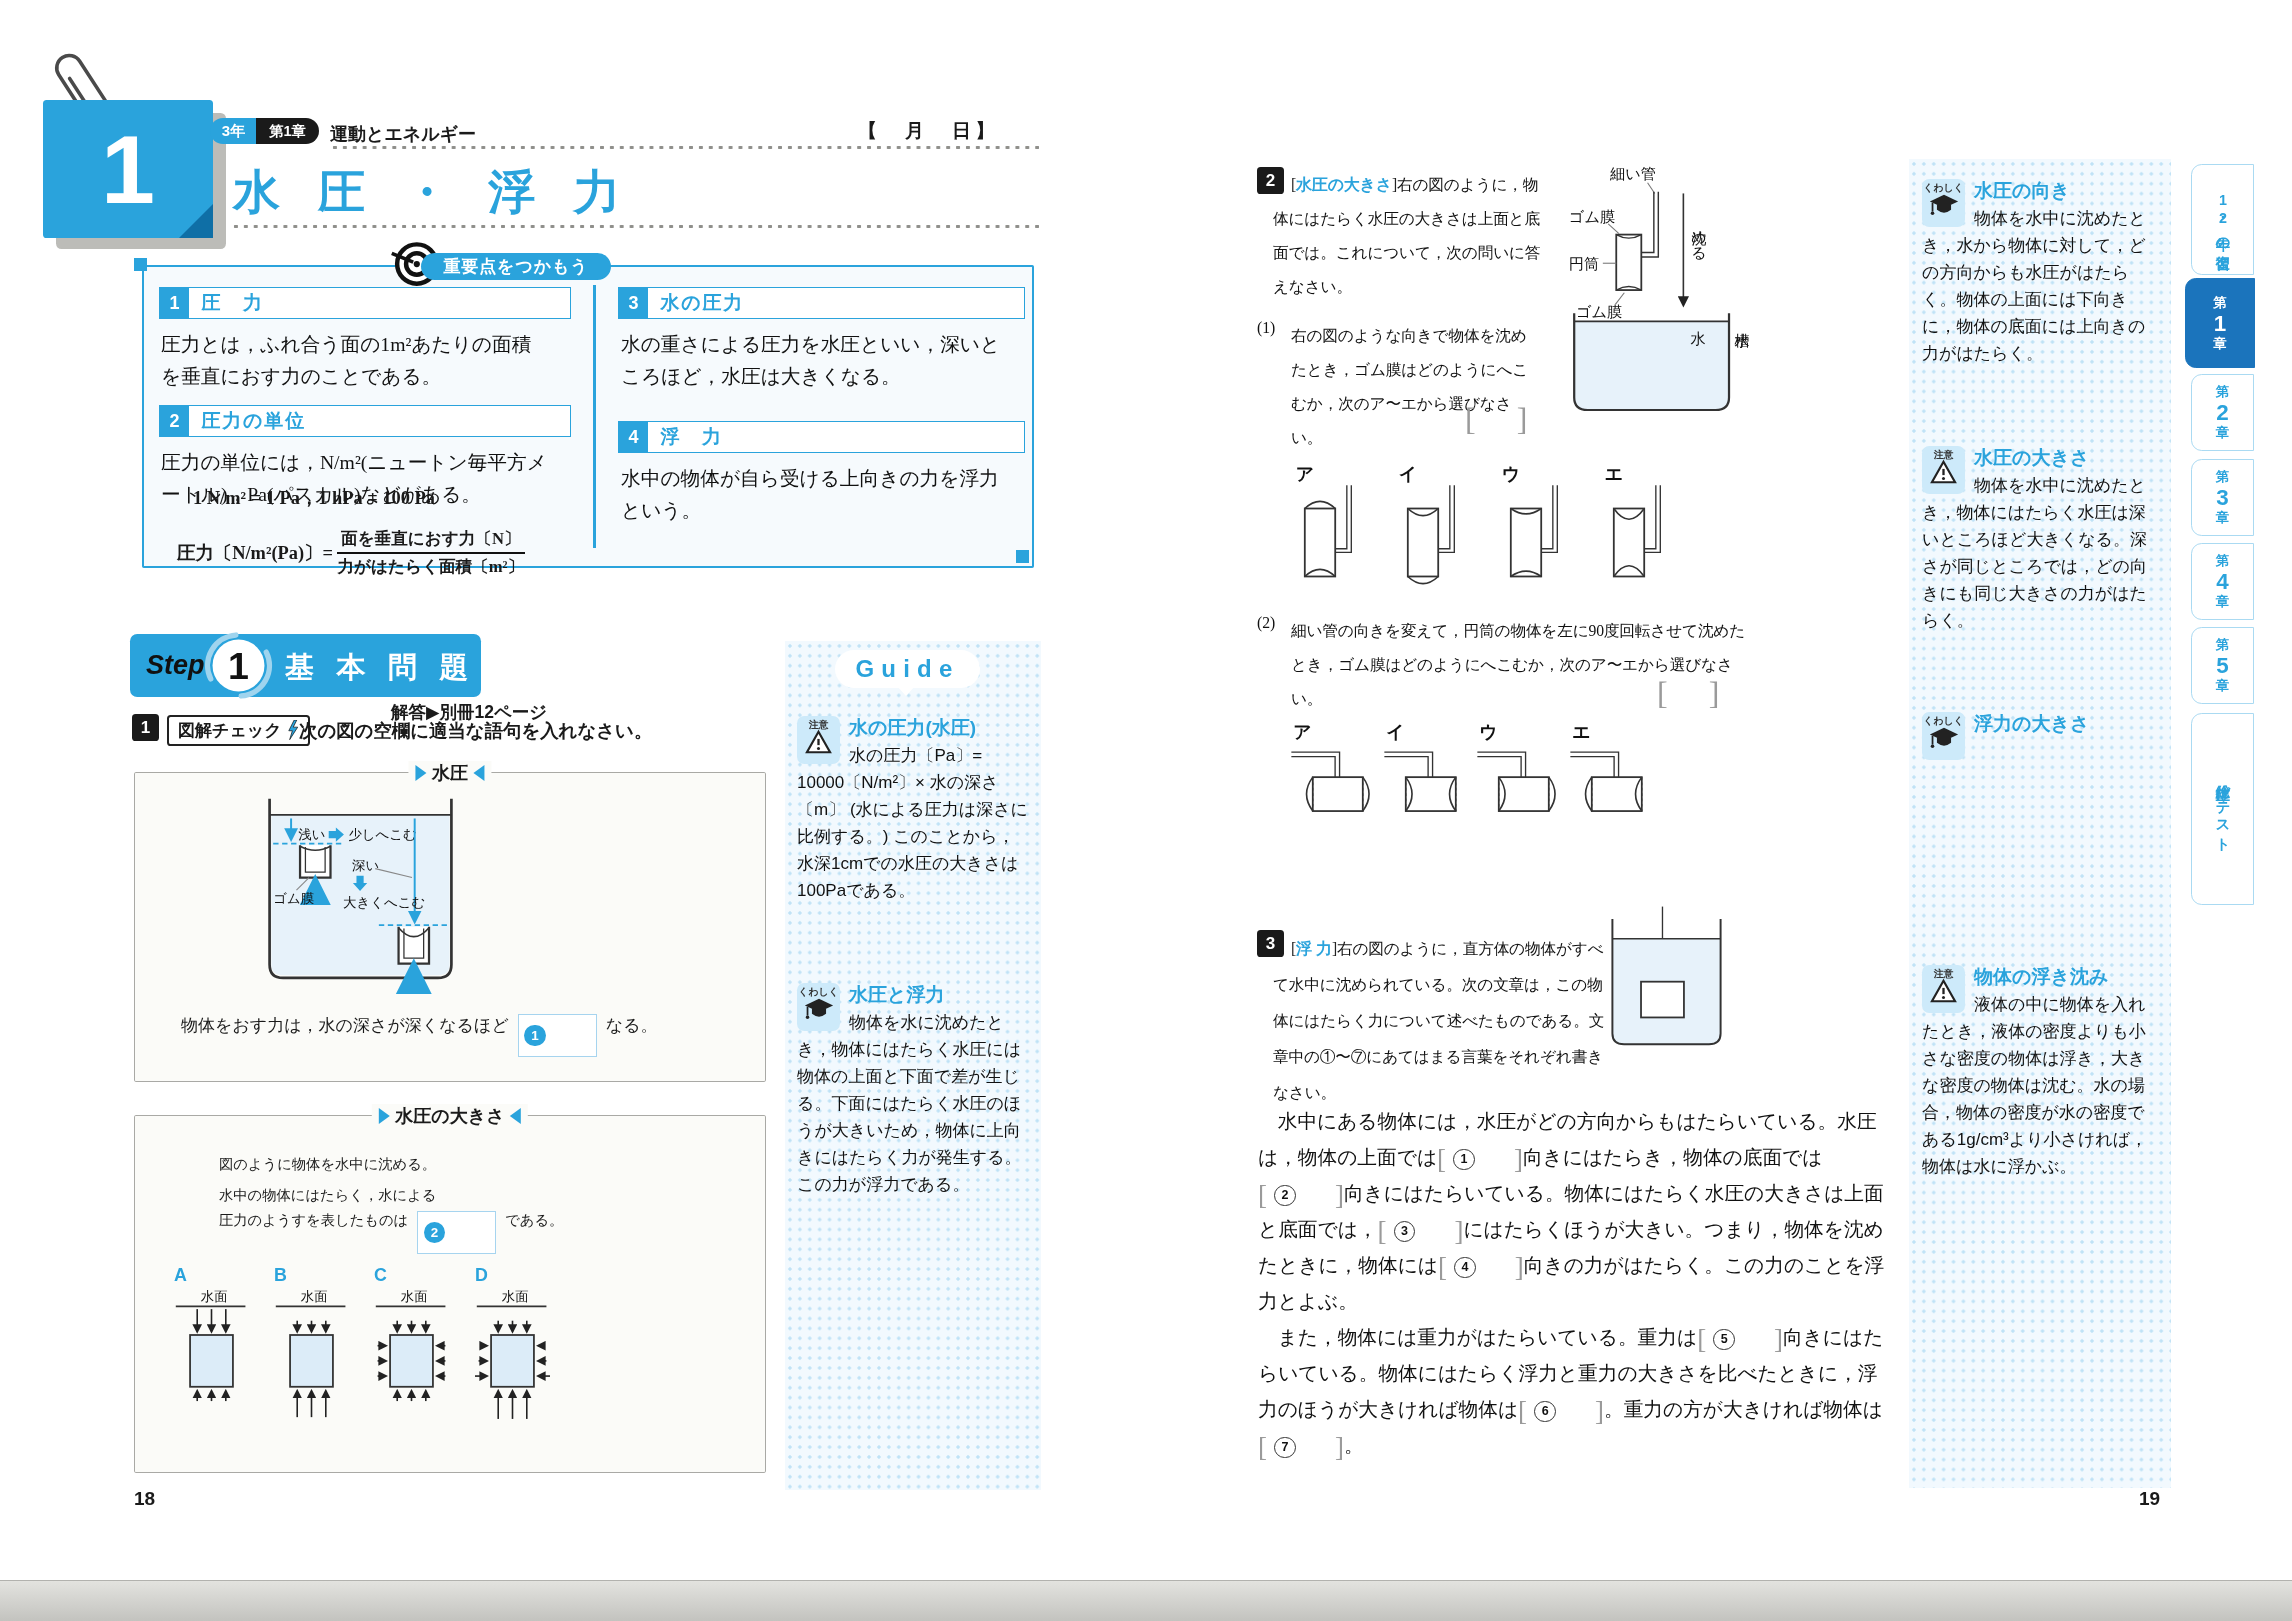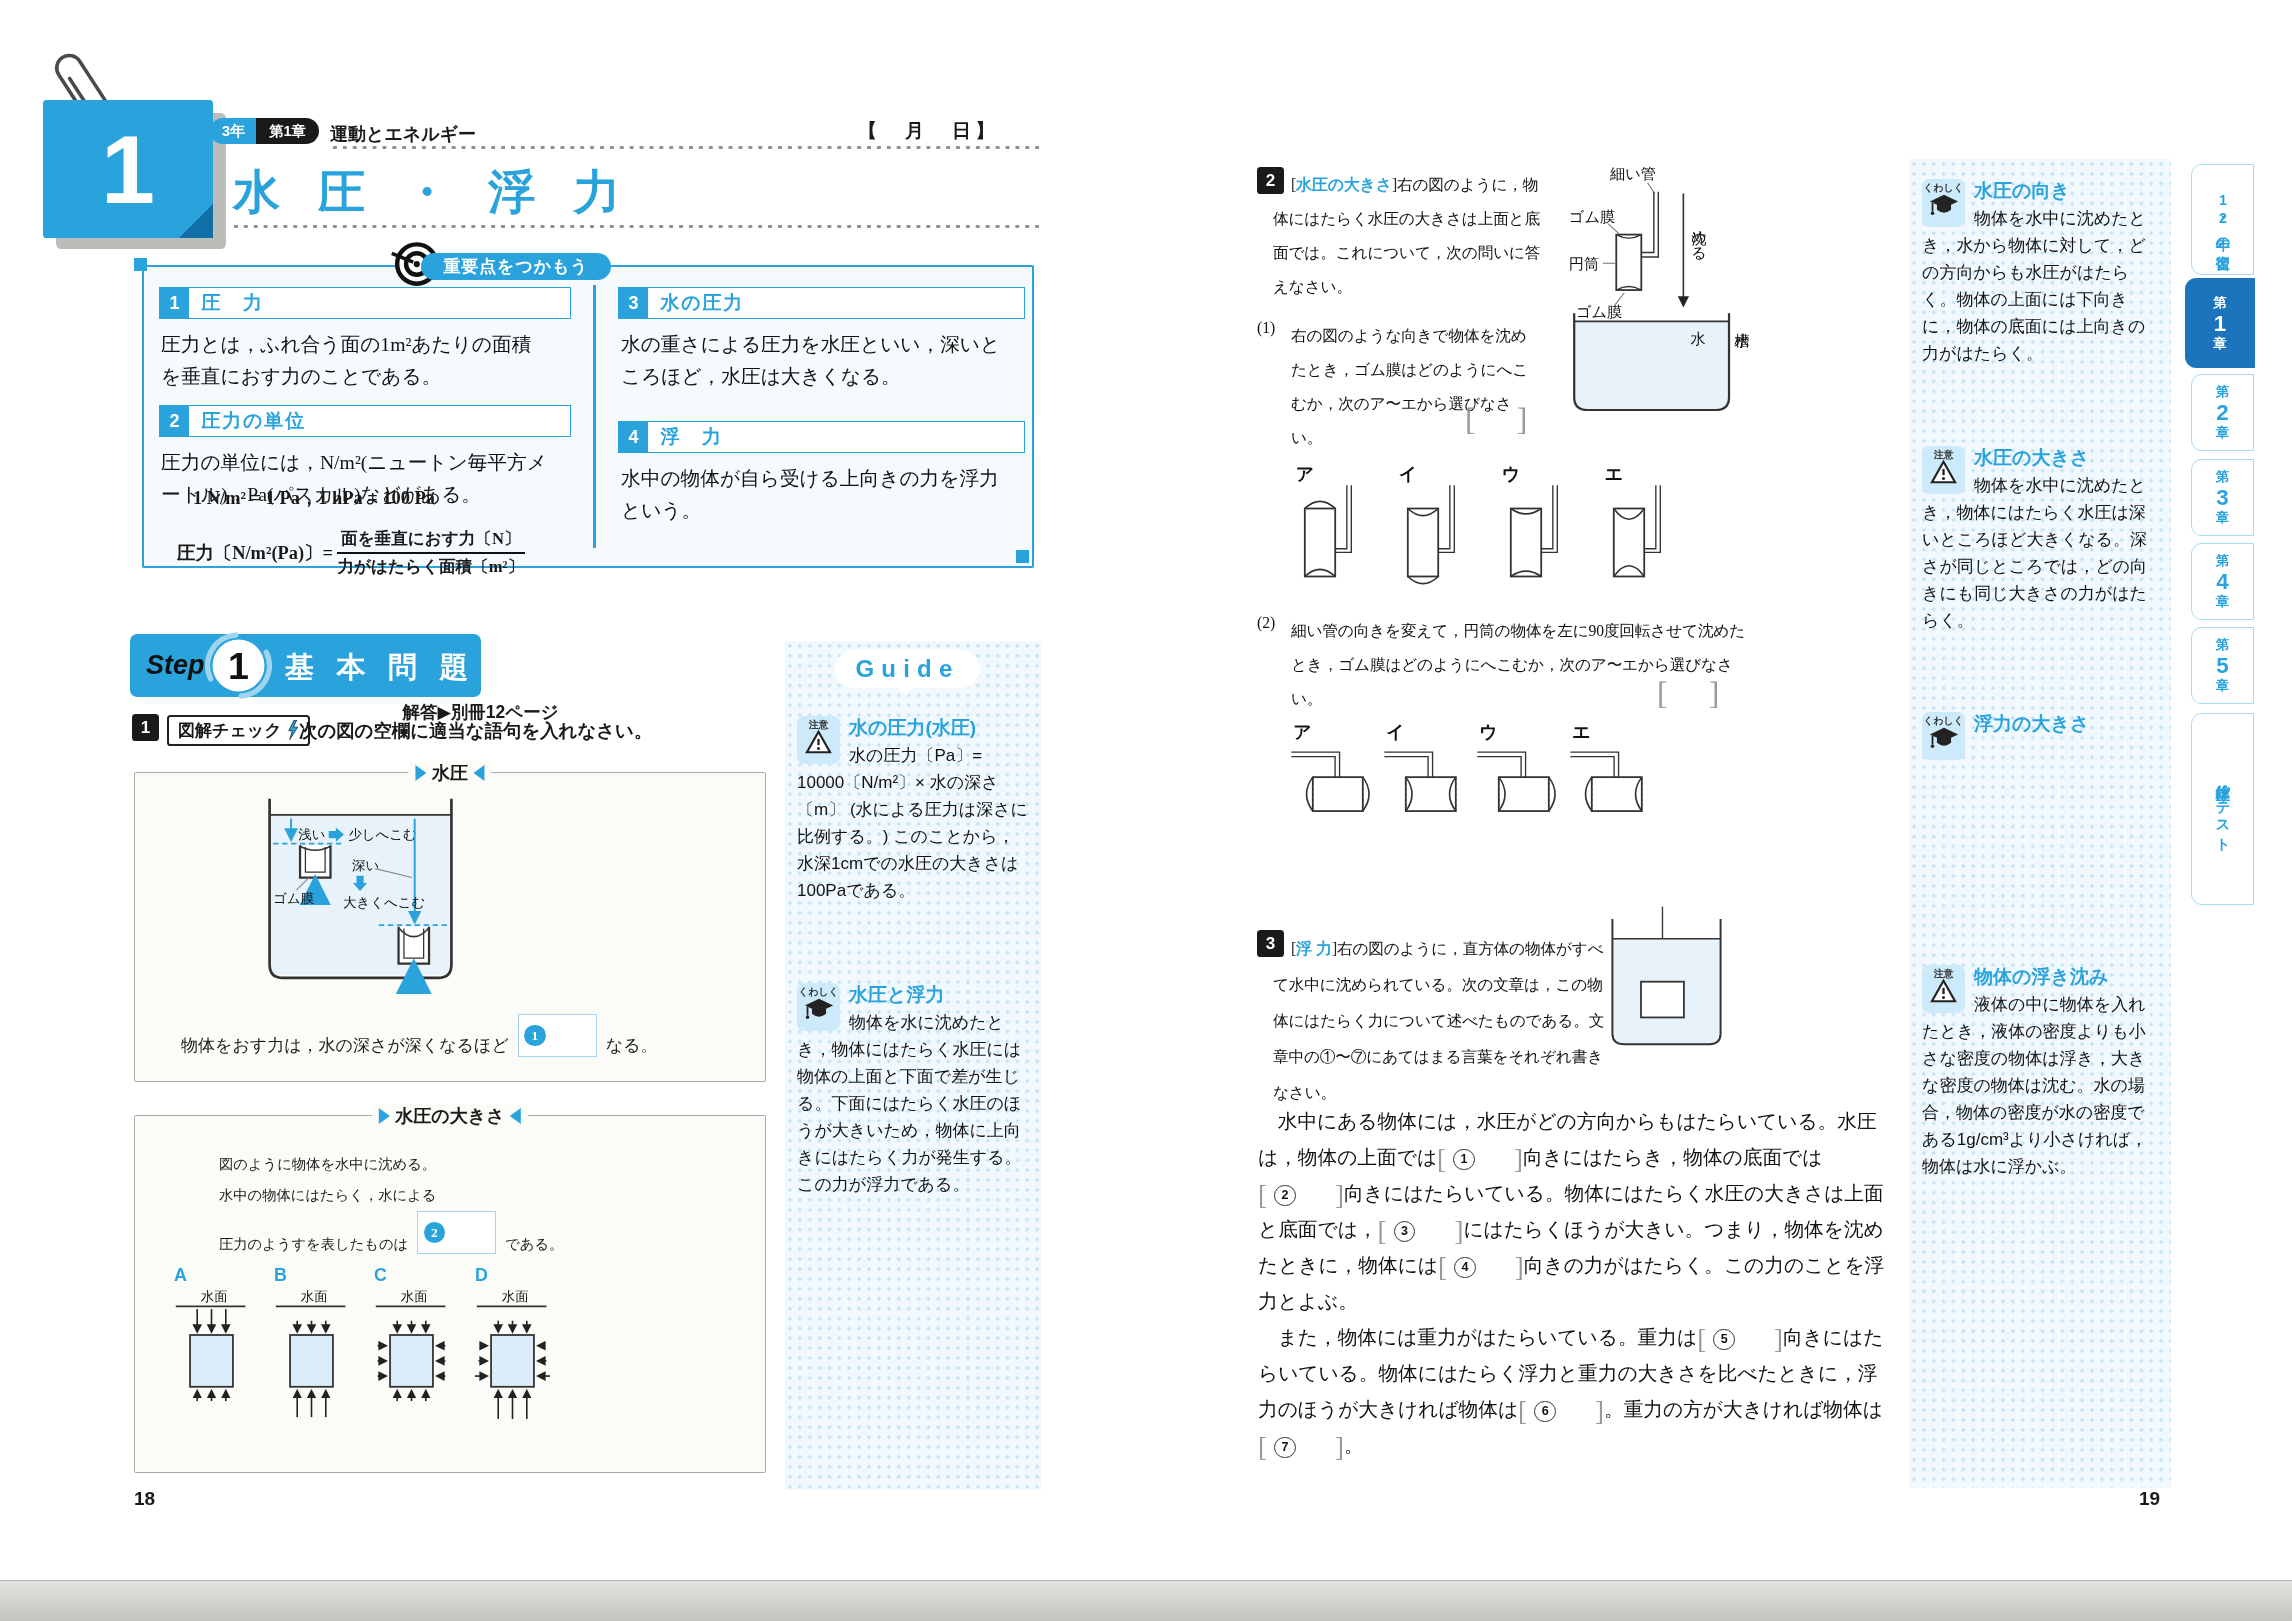--- a/index.html
+++ b/index.html
@@ -30,30 +30,30 @@
   .kp-eq{font-size:18.4px;font-weight:bold;}
   .frac{display:inline-flex;flex-direction:column;text-align:center;font-size:16.6px;font-weight:bold;vertical-align:middle;}
   .fnum{border-bottom:2.2px solid #111;padding:0 4.5px 1.8px;}
   .fden{padding-top:1.8px;}
   .frac-lhs{font-size:18.4px;font-weight:bold;margin-right:3.6px;}
   .frac-row{display:flex;align-items:center;}
   
   .step-banner{background:#2aa3dc;border-radius:7.2px;}
   .step-word{font-size:27px;font-weight:bold;font-style:italic;color:#111;}
   .step-title{font-size:29px;font-weight:bold;color:#fff;letter-spacing:7.2px;}
-  .ansref{font-size:17.5px;font-weight:bold;text-align:center;}
+  .ansref{font-size:17.5px;font-weight:bold;text-align:left;}
   .qnum{width:27px;height:27px;background:#1a1a1a;color:#fff;display:flex;align-items:center;justify-content:center;font-size:17px;font-weight:bold;border-radius:3.6px;}
   .tagbox{display:flex;align-items:center;gap:5.4px;border:2.2px solid #222;border-radius:3.6px;padding:1.8px 9px;font-size:17px;font-weight:bold;background:#fff;}
   .prompt{font-size:18.4px;font-weight:bold;text-align:center;}
   
   .dgbox{background:#fbfbf8;border:1.8px solid #a9a9a5;border-radius:1.8px;}
   .dg-title{position:absolute;top:-12.5px;left:50%;transform:translateX(-50%);background:#fbfbf8;display:flex;align-items:center;gap:5.4px;padding:0 7.2px;font-size:18px;font-weight:bold;white-space:nowrap;}
   .tri-r{width:0;height:0;border-top:8px solid transparent;border-bottom:8px solid transparent;border-left:11.6px solid #2aa3dc;}
   .tri-l{width:0;height:0;border-top:8px solid transparent;border-bottom:8px solid transparent;border-right:11.6px solid #2aa3dc;}
-  .fillrow{display:flex;align-items:flex-end;font-size:17px;font-weight:500;font-family:Liberation Serif, serif;}
+  .fillrow{display:flex;align-items:flex-start;font-size:17px;font-weight:500;}
   .ansbox{display:inline-flex;align-items:center;width:77px;height:41px;background:#fff;border:1.8px solid #a6d4ef;margin:0 9px;flex:none;}
   .bluecn{width:21.5px;height:21.5px;border-radius:50%;background:#2aa3dc;color:#fff;font-size:13.4px;display:flex;align-items:center;justify-content:center;margin-left:5.4px;font-weight:bold;}
   .b2line{font-size:14.3px;font-weight:500;}
   
   .dotted-bg{background-color:#f2f9fe;background-image:radial-gradient(circle,#bfe2f6 1.5px,transparent 1.7px);background-size:9.9px 9.9px;}
   .guide-pill{background:#fff;border-radius:19.7px;display:flex;align-items:center;justify-content:center;color:#2aa3dc;font-size:24px;font-weight:bold;letter-spacing:7.2px;}
   .guide-tail{width:0;height:0;border-left:9px solid transparent;border-right:9px solid transparent;border-top:10.7px solid #fff;}
   .note{font-size:17px;line-height:27px;color:#111;}
   .nicon{float:left;width:43px;height:48px;margin-right:9px;background:#cdeafa;border-radius:7.2px;text-align:center;padding-top:2.7px;box-sizing:border-box;}
   .nicon-label{font-size:9.9px;font-weight:bold;color:#333;line-height:11.6px;}

